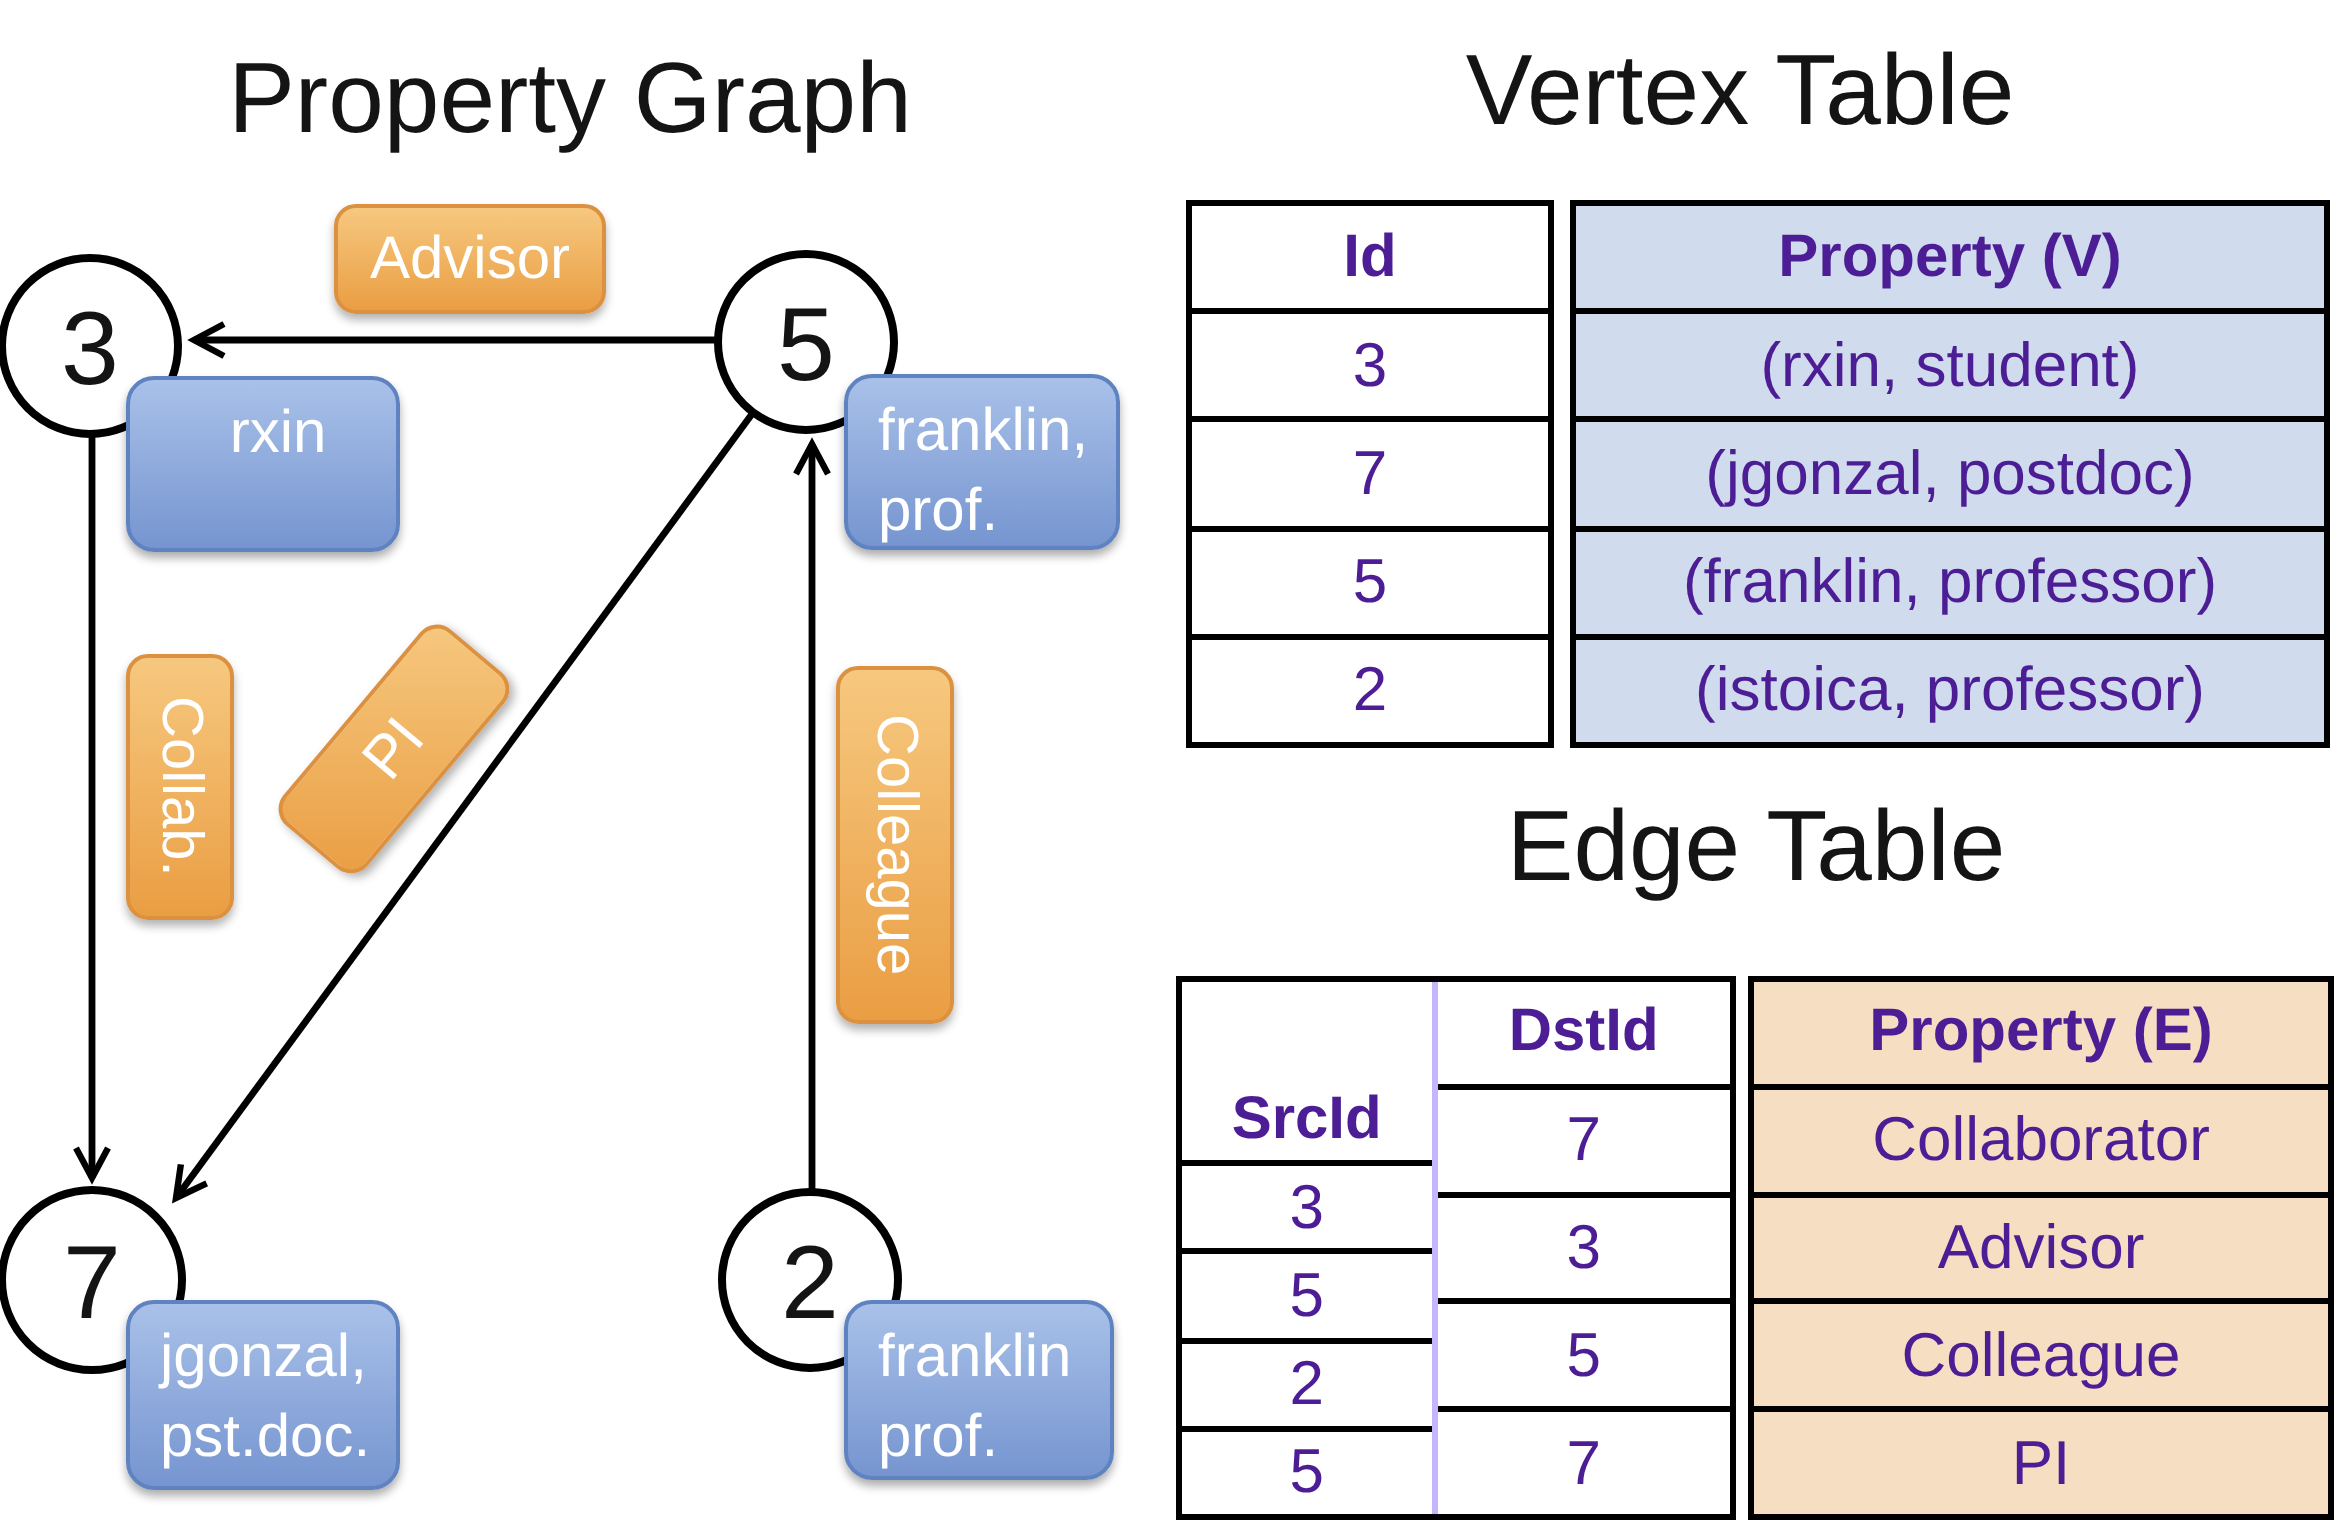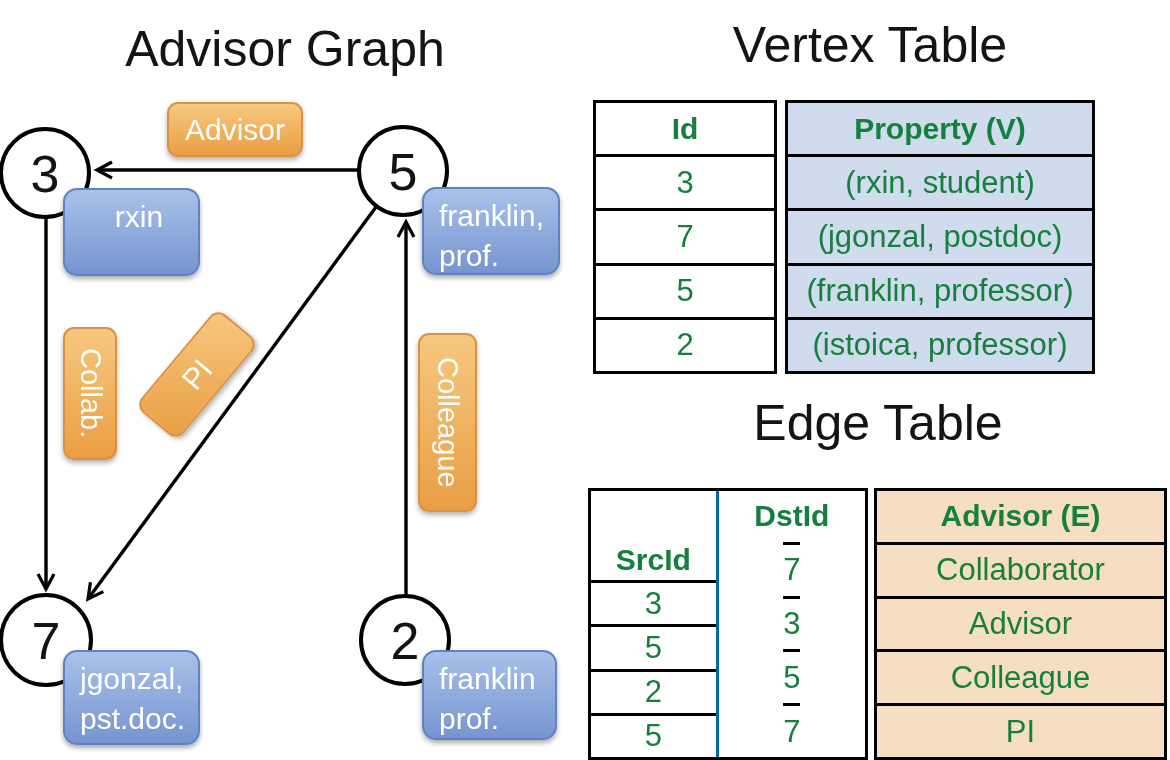--- a/index.html
+++ b/index.html
@@ -49,41 +49,41 @@
   .opill-pi{
     left:133px;top:347px;width:128px;height:55px;transform:rotate(-50deg);
     background:linear-gradient(230deg,var(--edge-label-bg-top,#f6c87f),var(--edge-label-bg-bottom,#ea9e43));
   }
   .vtext{writing-mode:vertical-rl;text-orientation:mixed;}
 
   
   .tbox{position:absolute;border:3px solid #000;display:flex;flex-direction:column;background:#fff;}
   .tbox .cell{
     flex:1;display:flex;align-items:center;justify-content:center;
-    font-size:31px;color:#15803d;white-space:nowrap;
+    font-size:31px;color:#4c1d95;white-space:nowrap;
   }
   .tbox .cell + .cell{border-top:3px solid #000;}
   .tbox .head{font-weight:bold;font-size:30px;}
   .vt-id{left:593px;top:100px;width:184px;height:274px;}
-  .vt-prop{left:785px;top:100px;width:310px;height:274px;background:var(--vertex-table-cell-bg,#d0dbee);}
+  .vt-prop{left:785px;top:100px;width:380px;height:274px;background:var(--vertex-table-cell-bg,#d0dbee);}
   .et-ids{left:588px;top:488px;width:280px;height:272px;flex-direction:row;padding:0;}
   .et-col{flex:1;display:flex;flex-direction:column;}
-  .et-col + .et-col{border-left:3px solid #0369a1;align-items:center;}
+  .et-col + .et-col{border-left:3px solid #c4b5fd;}
   .et-col .cell{flex:1;}
   .et-col .cell + .cell{border-top:3px solid #000;}
   .et-src{flex:0 0 45.5%;margin-top:48px;}
   .et-dst{flex:1;}
   .et-prop{left:874px;top:488px;width:293px;height:272px;background:var(--edge-table-cell-bg,#f6dec2);}
 </style>
 </head>
 <body>
 
 <div class="stage">
 
-  <div class="title t-graph">Advisor Graph</div>
+  <div class="title t-graph">Property Graph</div>
   <div class="title t-vertex">Vertex Table</div>
   <div class="title t-edge">Edge Table</div>
 
   <svg class="graph-svg" width="570" height="760" viewBox="0 0 570 760">
     <defs>
       <marker id="arrow" markerUnits="userSpaceOnUse" markerWidth="26" markerHeight="26" refX="19" refY="11" orient="auto">
         <path d="M4,3 L19,11 L4,19" fill="none" stroke="#000" stroke-width="3.2"></path>
       </marker>
     </defs>
     <line class="edge-line" x1="358" y1="170" x2="97" y2="170" marker-end="url(#arrow)"></line>
@@ -150,20 +150,20 @@
     </div>
     <div class="et-col et-dst">
       <div class="cell head">DstId</div>
       <div class="cell">7</div>
       <div class="cell">3</div>
       <div class="cell">5</div>
       <div class="cell">7</div>
     </div>
   </div>
   <div class="tbox et-prop">
-    <div class="cell head">Advisor (E)</div>
+    <div class="cell head">Property (E)</div>
     <div class="cell">Collaborator</div>
     <div class="cell">Advisor</div>
     <div class="cell">Colleague</div>
     <div class="cell">PI</div>
   </div>
 
 </div>
 
 </body></html>

